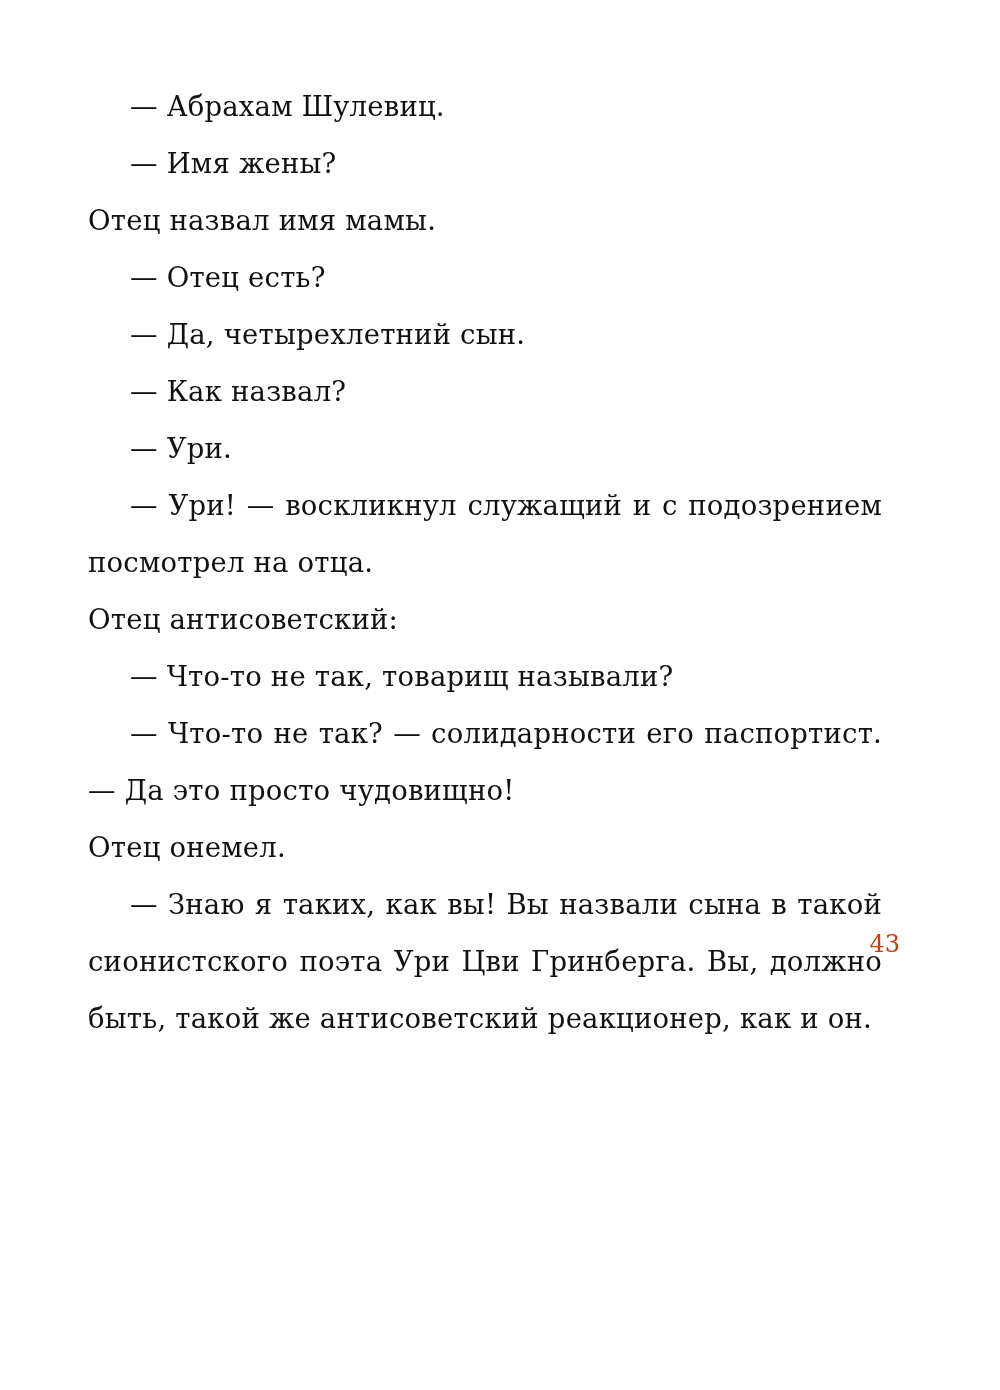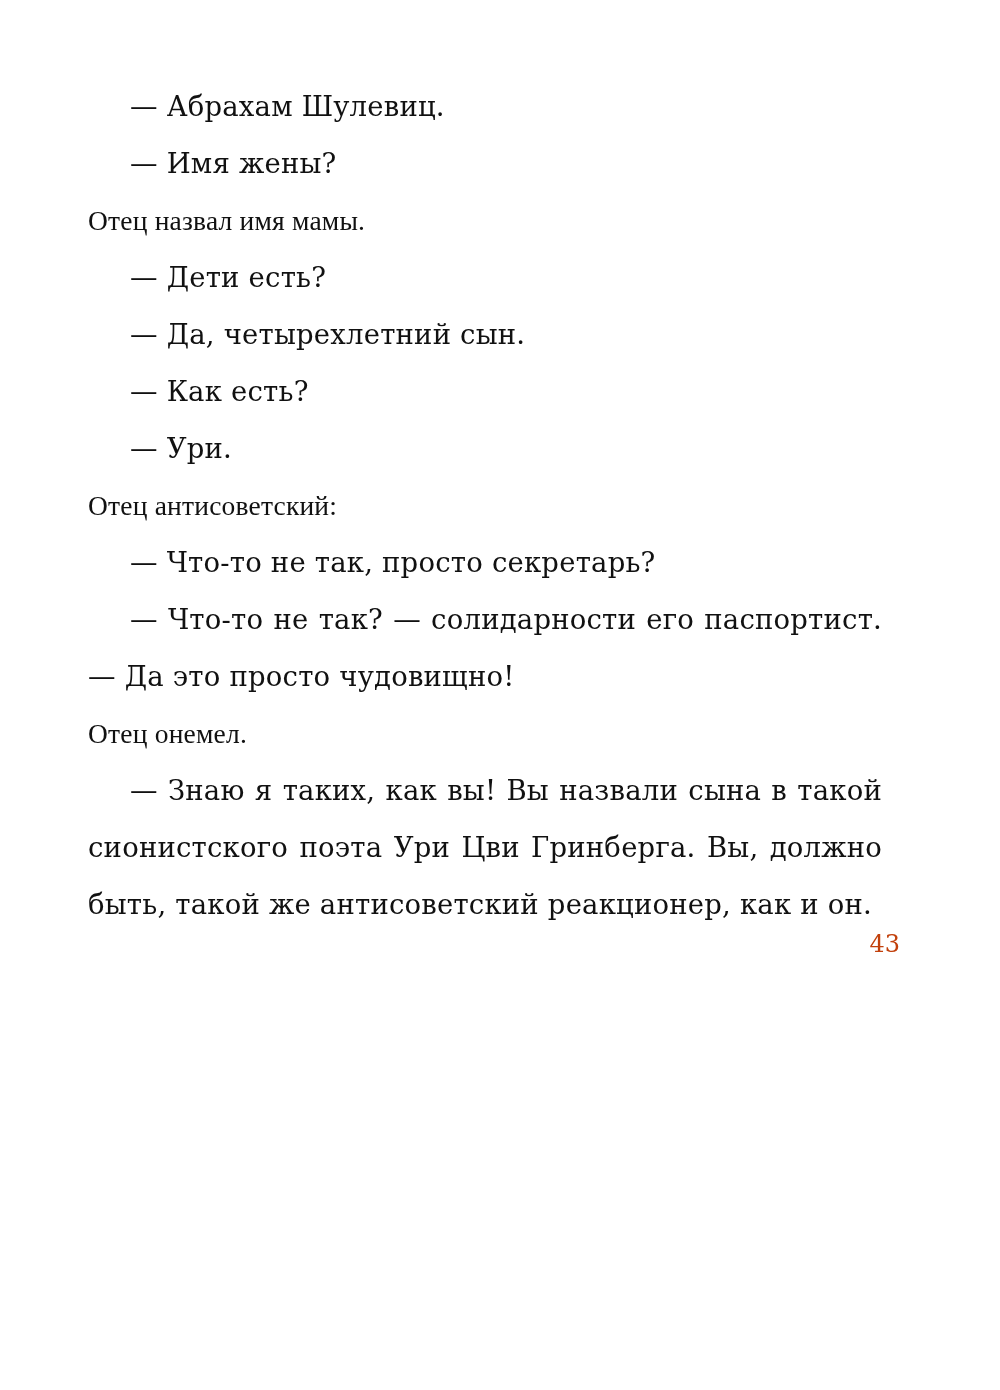--- a/index.html
+++ b/index.html
@@ -31,21 +31,20 @@
     text-justify: inter-word;
     letter-spacing: 0.2px;
   }
   .para {
     margin: 0;
     text-indent: 42px;
     text-align: justify;
   }
   .para.noindent {
     text-indent: 0;
-    font-family: Liberation Serif, serif;
   }
   .para.short {
     text-align: left;
   }
   .page-number {
     position: absolute;
     right: 100px;
     bottom: 40px;
     font-size: 24px;
     font-family: "DejaVu Serif", serif;
@@ -54,24 +53,25 @@
   }
 </style>
 </head>
 <body>
 
 <div class="page">
   <div class="body-text" id="body-text">
       <p class="para short">— Абрахам Шулевиц.</p>
       <p class="para short">— Имя жены?</p>
       <p class="para noindent short">Отец назвал имя мамы.</p>
-      <p class="para short">— Дети есть?</p>
+      <p class="para short">— Отец есть?</p>
       <p class="para short">— Да, четырехлетний сын.</p>
-      <p class="para short">— Как есть?</p>
+      <p class="para short">— Как назвал?</p>
       <p class="para short">— Ури.</p>
+      <p class="para">— Ури! — воскликнул служащий и с подозрением посмотрел на отца.</p>
       <p class="para noindent short">Отец антисоветский:</p>
-      <p class="para short">— Что-то не так, просто секретарь?</p>
+      <p class="para short">— Что-то не так, товарищ называли?</p>
       <p class="para">— Что-то не так? — солидарности его паспортист. — Да это просто чудовищно!</p>
       <p class="para noindent short">Отец онемел.</p>
       <p class="para">— Знаю я таких, как вы! Вы назвали сына в такой сионистского поэта Ури Цви Гринберга. Вы, должно быть, такой же антисоветский реакционер, как и он.</p>
     </div>
   <div class="page-number">43</div>
 </div>
 
 </body></html>

